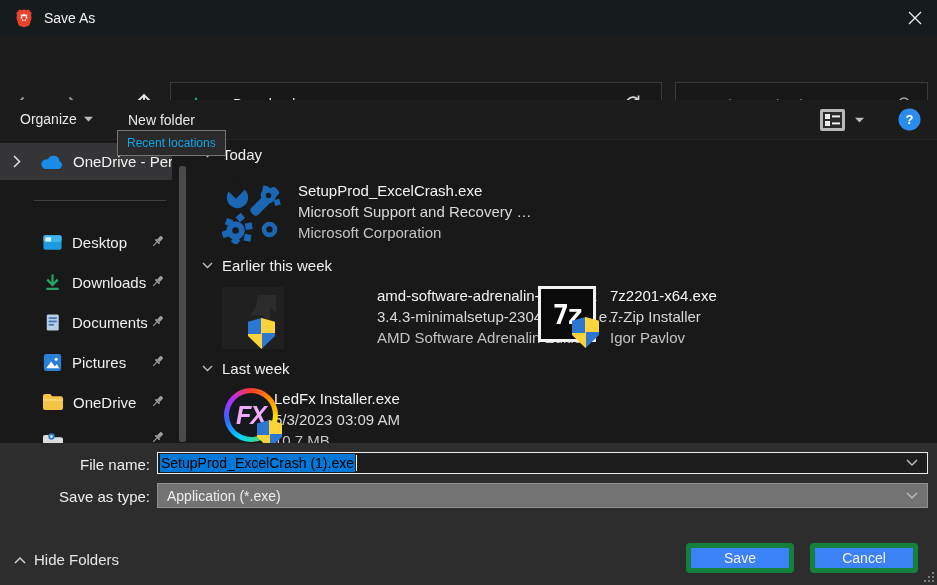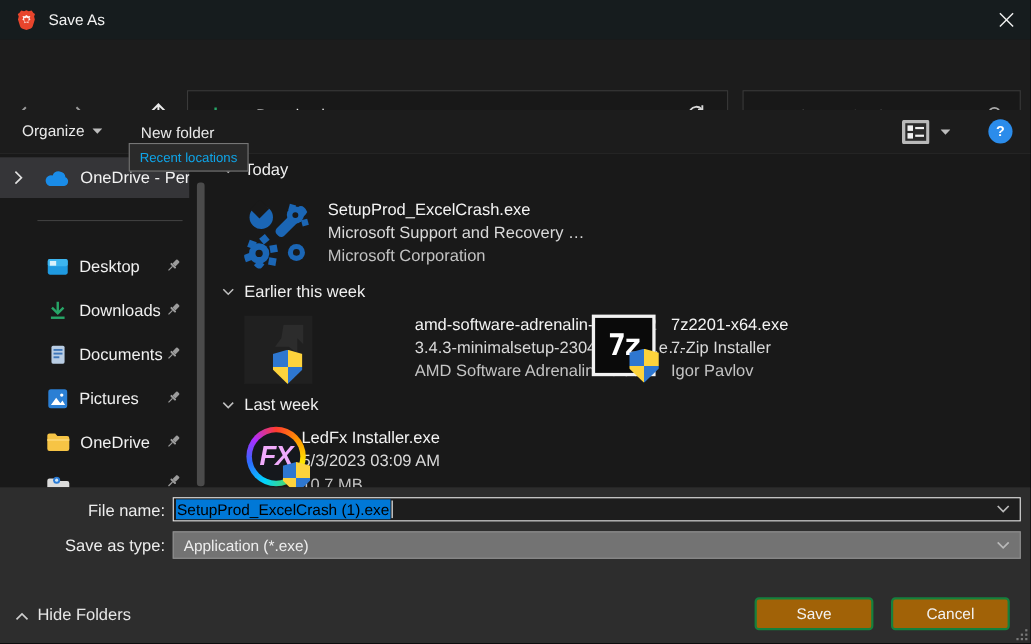--- a/index.html
+++ b/index.html
@@ -59,21 +59,21 @@
                 color:#f0abfc;font-weight:bold;font-style:italic;font-size:25px;letter-spacing:-1px;}
 
   
   .panel{left:0;top:443px;width:937px;height:142px;background:#2d2d2d;}
   .flabel{font-size:15px;color:#ededed;text-align:right;width:120px;}
   .fninput{left:157px;top:9px;width:771px;height:22px;background:#1d1d1d;border:1px solid #ececec;box-sizing:border-box;display:flex;align-items:center;padding-left:2px;}
   .fninput .sel{background:#0078d7;color:#000000;font-size:14px;padding:1px 1px;}
   .caret{display:inline-block;width:1px;height:16px;background:#fff;margin-left:1px;}
   .combo{left:157px;top:40px;width:771px;height:25px;background:#737373;border:1px solid #8f8f8f;box-sizing:border-box;display:flex;align-items:center;padding-left:9px;font-size:14px;color:#ededed;}
   .ddchev{position:absolute;right:9px;top:50%;transform:translateY(-50%);}
-  .btn{position:absolute;top:100px;width:108px;height:30px;background:#a16207;border:2px solid #15803d;border-radius:4px;
+  .btn{position:absolute;top:100px;width:108px;height:30px;background:#3b82f6;border:5px solid #15803d;border-radius:4px;
        display:flex;align-items:center;justify-content:center;font-size:14px;color:#f2f2f2;box-sizing:border-box;}
   .hidefolders{left:14px;top:108px;display:flex;align-items:center;gap:8px;font-size:15px;color:#e6e6e6;}
   .grip{right:2px;bottom:2px;width:12px;height:12px;}
 </style>
 </head>
 <body>
 
 <div id="win">
 
   <div class="abs titlebar">

